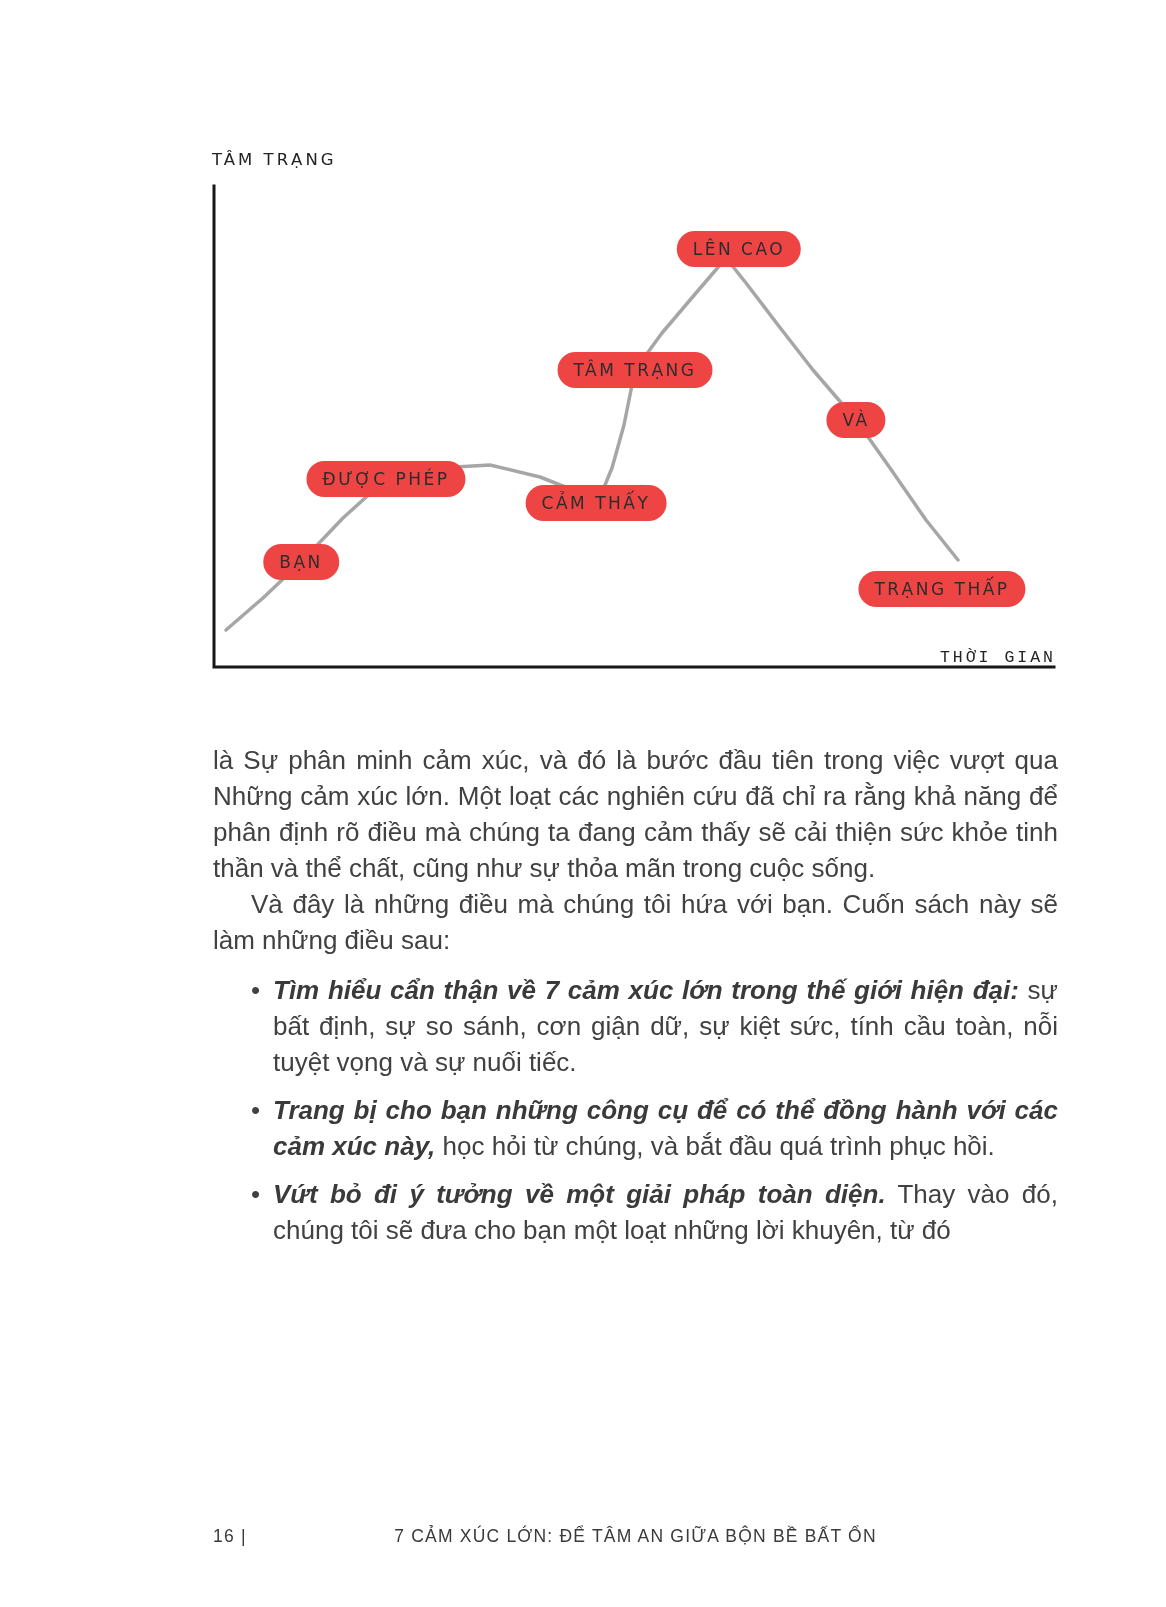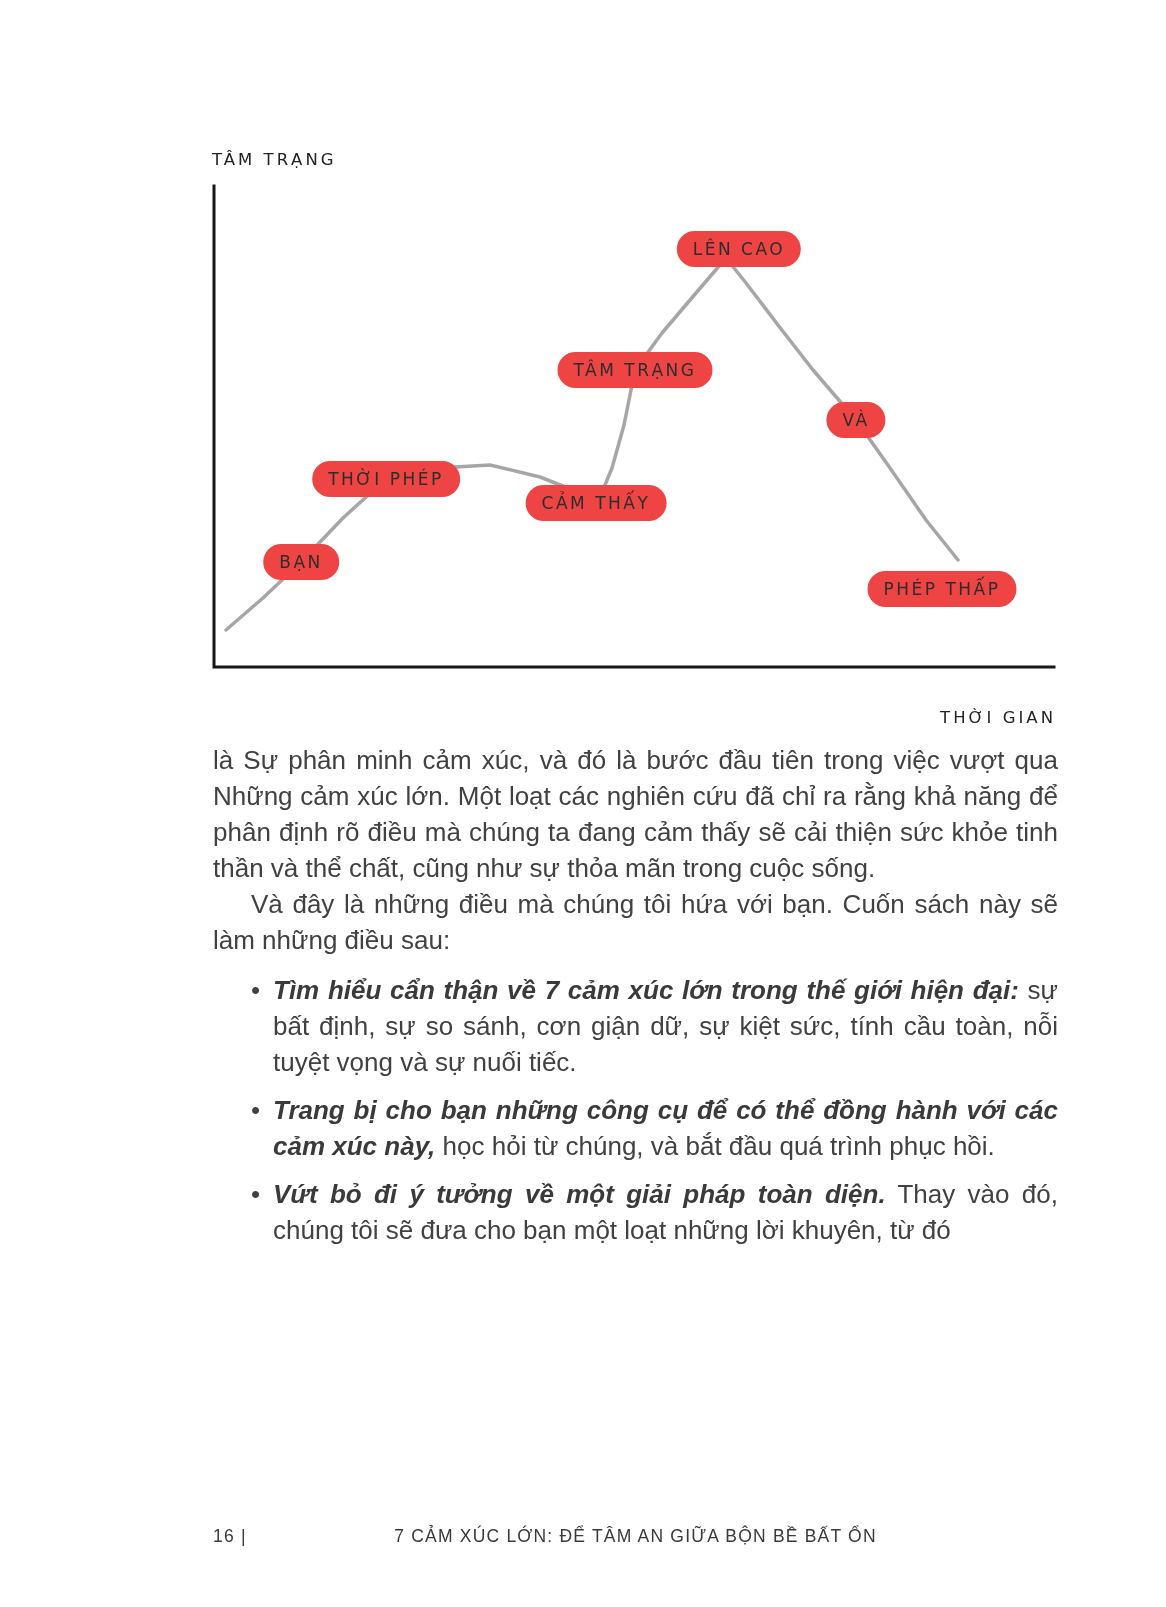--- a/index.html
+++ b/index.html
@@ -19,21 +19,21 @@
   .chart svg { position: absolute; top: 0; left: 0; }
   .axis-label {
     position: absolute;
     font-family: "DejaVu Sans", sans-serif;
     font-size: 16.5px;
     letter-spacing: 3px;
     color: #232323;
     white-space: nowrap;
   }
   .y-label { left: 154px; top: 150px; }
-  .x-label { right: 168px; top: 708px; }
+  .x-label { right: 168px; top: 648px; font-family: Liberation Mono, monospace; }
   .nodes-layer { position: absolute; top: 0; left: 0; width: 100%; height: 100%; }
   .pill {
     position: absolute;
     transform: translate(-50%, -50%);
     background: #ef4444;
     border-radius: 19px;
     padding: 8px 16px;
     font-family: "DejaVu Sans", sans-serif;
     font-size: 17px;
     letter-spacing: 2.5px;
@@ -78,26 +78,26 @@
 <div class="page">
 
   <div class="chart">
     <div class="axis-label y-label">TÂM TRẠNG</div>
     <svg width="1166" height="740" viewBox="0 0 1166 740">
       <path d="M156 186 L156 667 L996 667" fill="none" stroke="#171717" stroke-width="3" stroke-linecap="square"></path>
       <polyline fill="none" stroke="#a6a6a6" stroke-width="3.5" stroke-linecap="round" stroke-linejoin="round" points="168,630 205,598 243,562 285,518 328,479 380,468 432,465 482,477 520,492 540,502 554,468 566,425 577,370 604,333 638,293 668,258 688,283 720,325 755,370 798,420 832,468 868,520 900,560"></polyline>
     </svg>
     <div class="nodes-layer">
         <div class="pill" style="left: 243px; top: 562px;">BẠN</div>
-        <div class="pill" style="left: 328px; top: 479px;">THỜI PHÉP</div>
+        <div class="pill" style="left: 328px; top: 479px;">ĐƯỢC PHÉP</div>
         <div class="pill" style="left: 538px; top: 503px;">CẢM THẤY</div>
         <div class="pill" style="left: 577px; top: 370px;">TÂM TRẠNG</div>
         <div class="pill" style="left: 681px; top: 249px;">LÊN CAO</div>
         <div class="pill" style="left: 798px; top: 420px; text-align: right;">VÀ</div>
-        <div class="pill" style="left: 884px; top: 589px;">PHÉP THẤP</div>
+        <div class="pill" style="left: 884px; top: 589px;">TRẠNG THẤP</div>
       </div>
     <div class="axis-label x-label">THỜI GIAN</div>
   </div>
 
   <div class="content">
     <p class="para">là Sự phân minh cảm xúc, và đó là bước đầu tiên trong việc vượt qua Những cảm xúc lớn. Một loạt các nghiên cứu đã chỉ ra rằng khả năng để phân định rõ điều mà chúng ta đang cảm thấy sẽ cải thiện sức khỏe tinh thần và thể chất, cũng như sự thỏa mãn trong cuộc sống.</p>
     <p class="para indent-first">Và đây là những điều mà chúng tôi hứa với bạn. Cuốn sách này sẽ làm những điều sau:</p>
 
     <div class="bullets">
       <div class="bullet">

